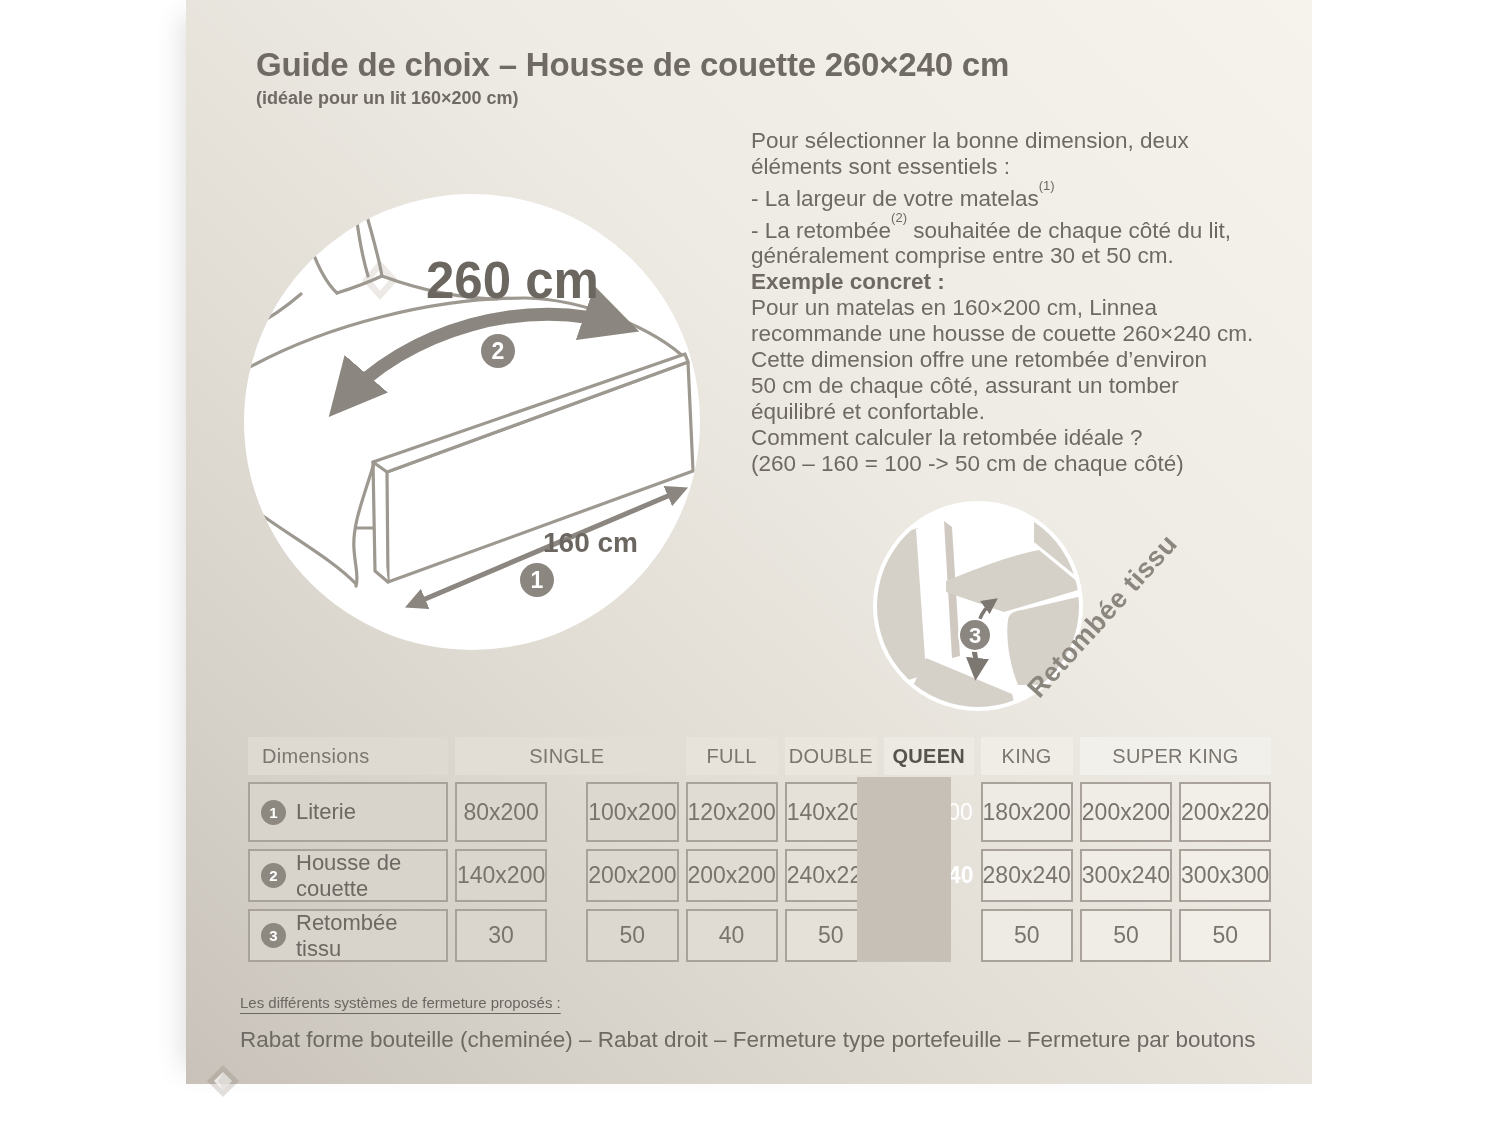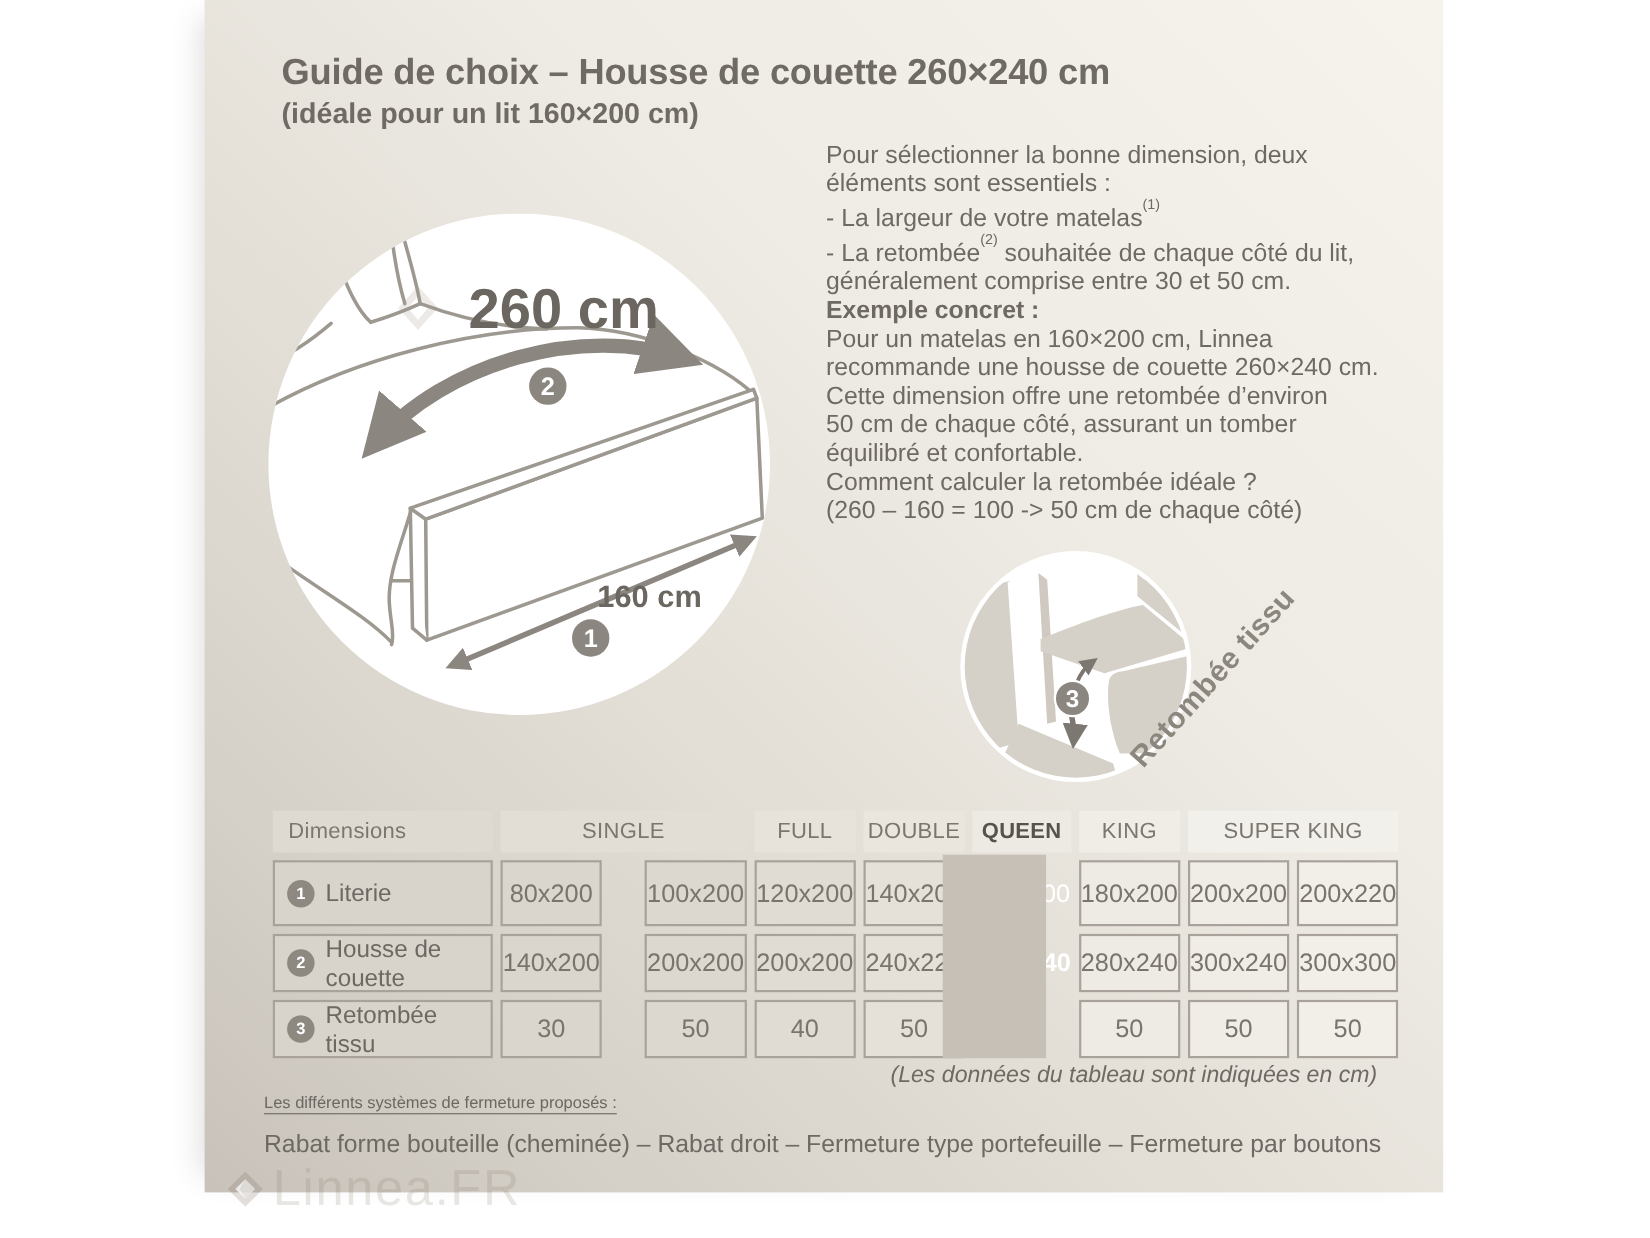--- a/index.html
+++ b/index.html
@@ -6,21 +6,21 @@
   body{
     width:1500px;height:1125px;position:relative;background:#ffffff;
     font-family:"Liberation Sans",sans-serif;overflow:hidden;color:#6e6a63;
   }
   .card{
     position:absolute;left:186px;top:0;width:1126px;height:1084px;
     background:linear-gradient(to bottom left,#f6f3ed 0%,#eeebe4 38%,#e2ded6 62%,#d5d0c8 82%,#c8c2ba 100%);
     box-shadow:-20px 0 24px -16px rgba(90,80,70,.18);
   }
   .page-title{position:absolute;left:70px;top:46px;font-size:33px;font-weight:bold;color:#6f6b64;letter-spacing:-.2px;white-space:nowrap;}
-  .page-subtitle{position:absolute;left:70px;top:88px;font-size:26px;font-weight:bold;color:#6f6b64;white-space:nowrap;}
+  .page-subtitle{position:absolute;left:70px;top:88px;font-size:18px;font-weight:bold;color:#6f6b64;white-space:nowrap;}
   .textblock{position:absolute;left:565px;width:480px;font-size:22.5px;line-height:26px;color:#6e6a63;}
   .textblock .t-line{white-space:nowrap;}
   .textblock sup{font-size:13px;position:relative;top:-7px;}
   .tb-heading{font-weight:bold;}
   .intro{top:128px;}
   .example{top:269px;}
   .bed-svg{position:absolute;left:49px;top:194px;}
   .corner-svg{position:absolute;left:686px;top:500px;}
   .retombee-label{
     position:absolute;left:847px;top:678px;font-size:27px;font-weight:bold;color:#8b867e;
@@ -227,25 +227,23 @@
     <div class="td v1">30</div>
     <div class="td v2">50</div>
     <div class="td v3">40</div>
     <div class="td v4">50</div>
     <div class="td qd">50</div>
     <div class="td v6">50</div>
     <div class="td v7">50</div>
     <div class="td v8">50</div>
   </div>
 
-  <div class="tbl-note">(Les données du tableau sont indiquées en cm)</div>
 
   <div class="closures-title">Les différents systèmes de fermeture proposés :</div>
   <div class="closures-list">Rabat forme bouteille (cheminée) – Rabat droit – Fermeture type portefeuille – Fermeture par boutons</div>
 
   <svg class="wm-icon" width="38" height="38" viewBox="0 0 38 38">
     <polygon points="19,3 35,19 19,35 3,19" fill="rgba(125,110,95,0.22)"></polygon>
     <polygon points="19,10 28,19 19,28 10,19" fill="rgba(255,255,255,0.75)"></polygon>
     <polygon points="19,10 28,19 19,28 14,19" fill="rgba(125,110,95,0.14)"></polygon>
   </svg>
-  <div class="wm-text">Linnea.FR</div>
 
 </div>
 
 </body></html>

